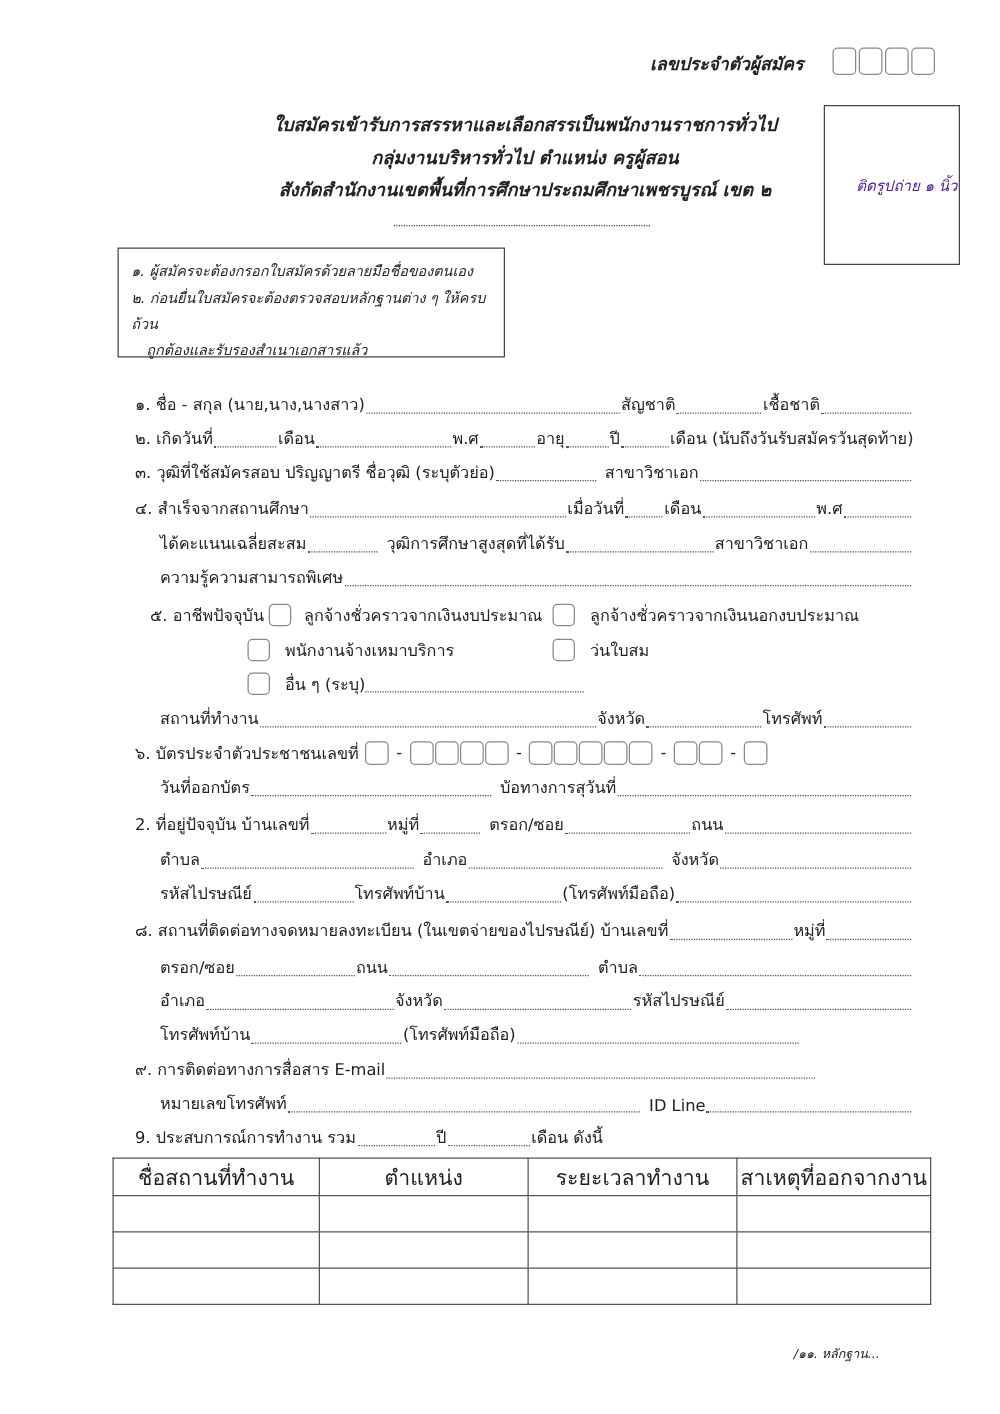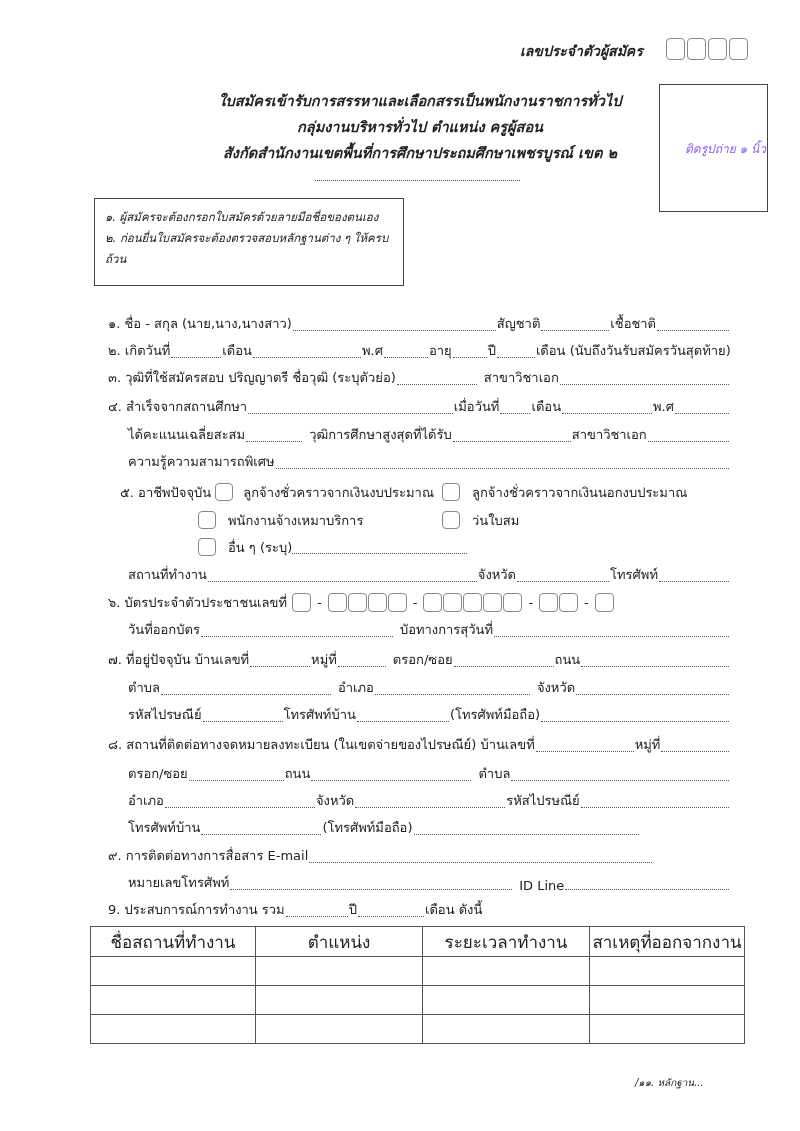--- a/index.html
+++ b/index.html
@@ -23,21 +23,21 @@
     left: 180px; width: 480px; top: 88px; text-align: center;
     font-size: 14.5px; font-weight: bold; line-height: 26px;
   }
   .title-dots { left: 315px; top: 170px; width: 205px; border-bottom: 1px dotted #444; height: 10px; }
 
   
   .photo {
     left: 659px; top: 84px; width: 109px; height: 128px;
     border: 1.5px solid #444; box-sizing: border-box;
     display: flex; align-items: center; justify-content: center;
-    font-size: 12px; font-style: italic; color: #8b5cf6; padding-left: 24px;
+    font-size: 12px; font-style: italic; color: #4c1d95; padding-left: 24px;
   }
 
   
   .notes {
     left: 94px; top: 198px; width: 310px; height: 88px;
     border: 1.5px solid #444; box-sizing: border-box;
     padding: 8px 10px; font-size: 11.5px; font-style: italic; line-height: 21px;
   }
   .notes .indent { padding-left: 12px; }
 
@@ -97,20 +97,21 @@
 </div>
 <div class="abs title-dots"></div>
 
 <div class="abs photo">
   <span>ติดรูปถ่าย ๑ นิ้ว</span>
 </div>
 
 <div class="abs notes">
   <div>๑. ผู้สมัครจะต้องกรอกใบสมัครด้วยลายมือชื่อของตนเอง</div>
   <div>๒. ก่อนยื่นใบสมัครจะต้องตรวจสอบหลักฐานต่าง ๆ ให้ครบถ้วน</div>
+  <div class="indent">ถูกต้องและรับรองสำเนาเอกสารแล้ว</div>
 </div>
 
 <div class="line" style="top:314px">
   <span class="lbl">๑. ชื่อ - สกุล (นาย,นาง,นางสาว)</span>
   <span class="dots"></span>
   <span class="lbl">สัญชาติ</span>
   <span class="dots fixed" style="width:68px"></span>
   <span class="lbl">เชื้อชาติ</span>
   <span class="dots fixed" style="width:72px"></span>
 </div>
@@ -228,21 +229,21 @@
 </div>
 <div class="line ind" style="top:620px">
   <span class="lbl">วันที่ออกบัตร</span>
   <span class="dots fixed" style="width:192px"></span>
   <span class="sp"></span>
   <span class="lbl">บัอทางการสุวันที่</span>
   <span class="dots"></span>
 </div>
 
 <div class="line" style="top:650px">
-  <span class="lbl">๗. ที่อยู่ปัจจุบัน บ้านเลขที่</span>
+  <span class="lbl">2. ที่อยู่ปัจจุบัน บ้านเลขที่</span>
   <span class="dots fixed" style="width:60px"></span>
   <span class="lbl">หมู่ที่</span>
   <span class="dots fixed" style="width:48px"></span>
   <span class="sp"></span>
   <span class="lbl">ตรอก/ซอย</span>
   <span class="dots fixed" style="width:100px"></span>
   <span class="lbl">ถนน</span>
   <span class="dots"></span>
 </div>
 <div class="line ind" style="top:678px">

